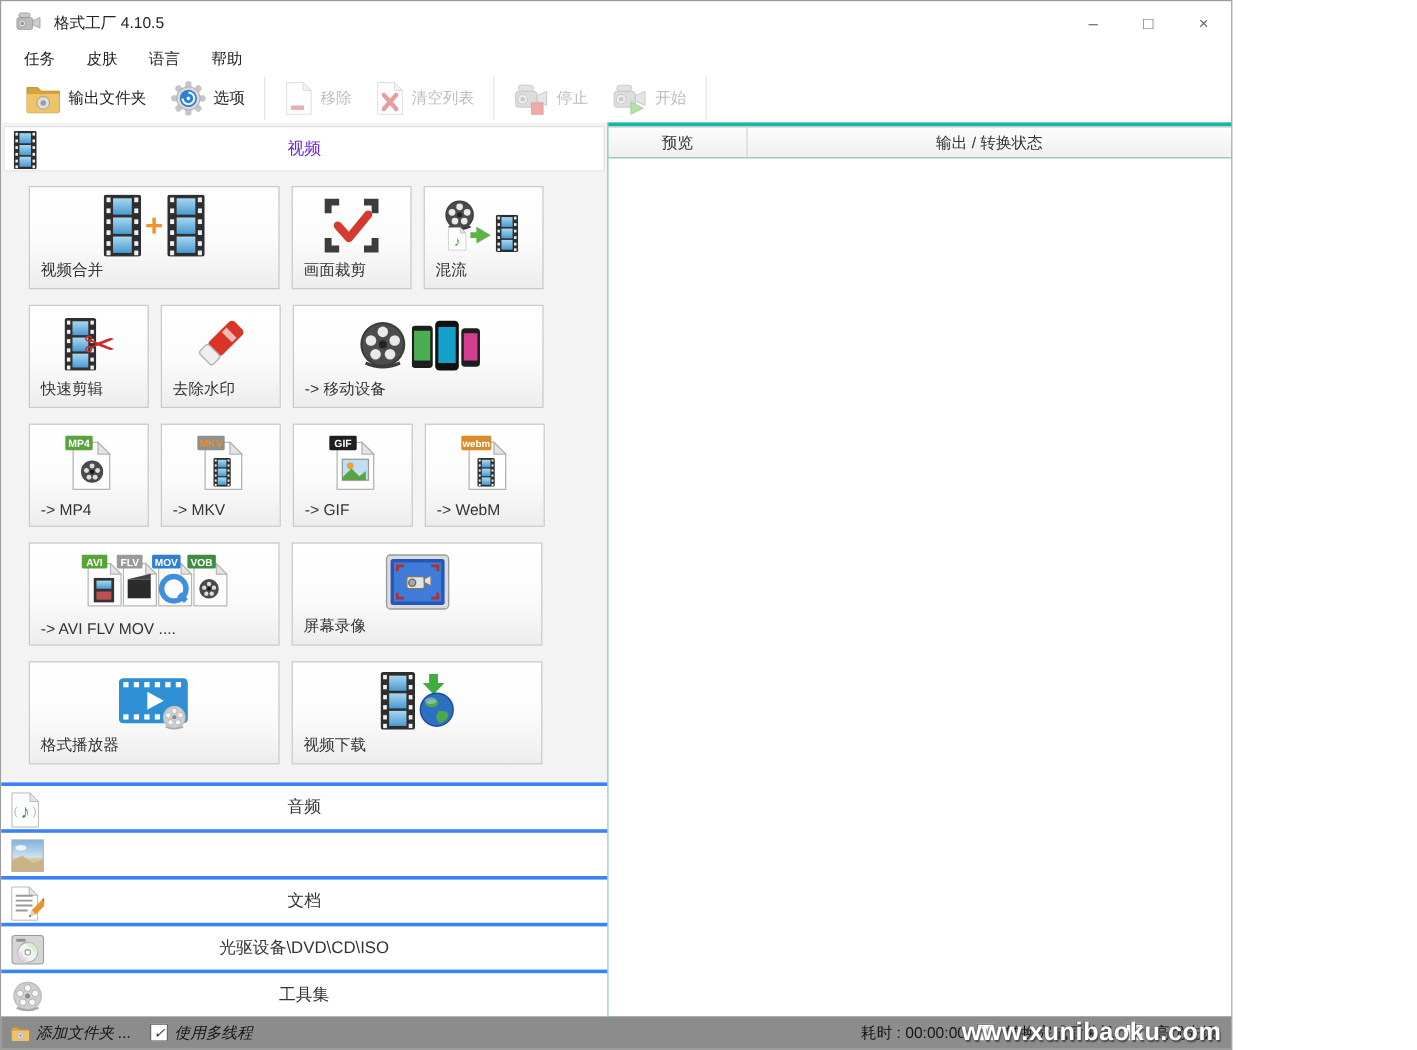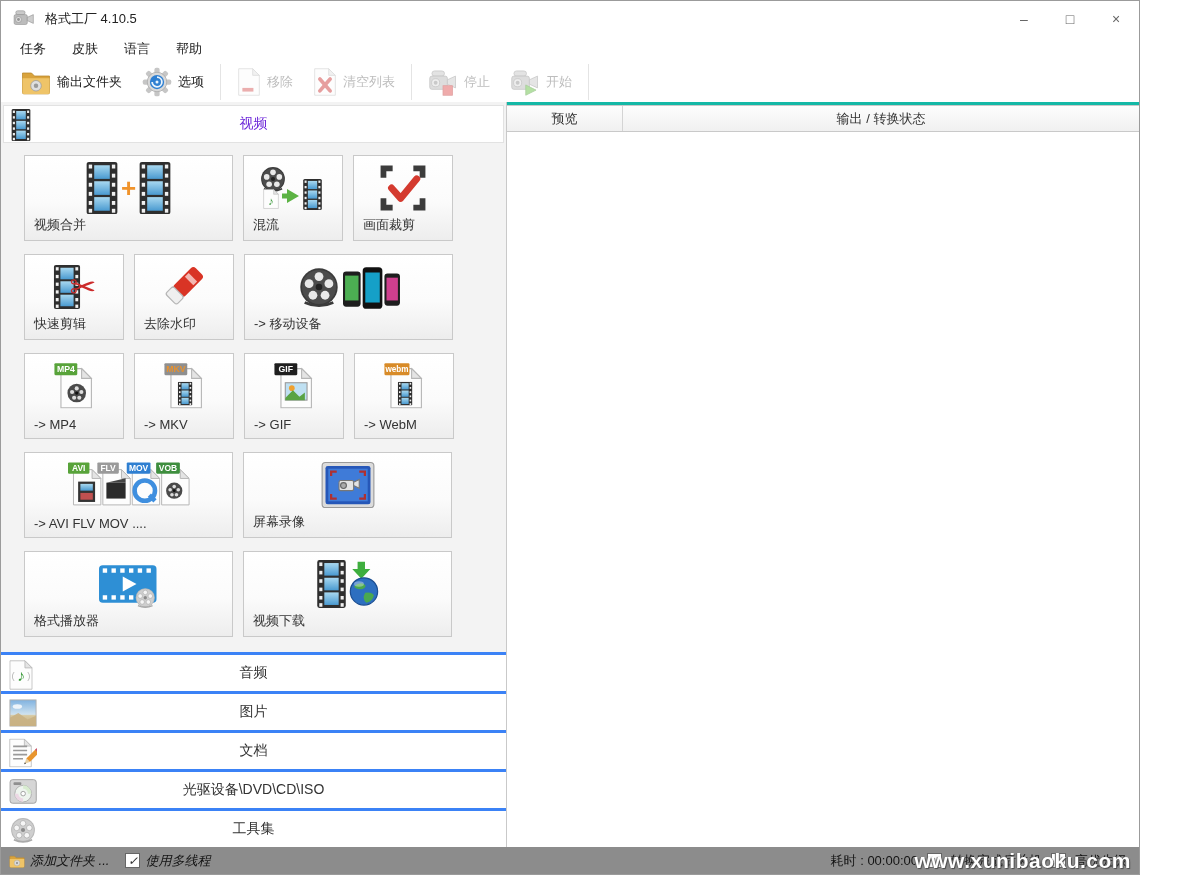--- a/index.html
+++ b/index.html
@@ -1,18 +1,18 @@
 <!DOCTYPE html>
 <html><head>
 <meta charset="utf-8">
 <style>
   * { margin:0; padding:0; box-sizing:border-box; }
   html,body { width:1181px; height:875px; overflow:hidden; background:#fff;
               font-family:"Liberation Sans", sans-serif; }
-  .window { width:1140px; height:875px; border:1px solid #9b9b9b; background:#fff;
+  .window { width:1027px; height:875px; border:1px solid #9b9b9b; background:#fff;
             display:flex; flex-direction:column; }
 
   
   .titlebar { height:35px; display:flex; align-items:center; padding-left:12px; flex:0 0 auto; }
   .title-icon { width:22px; height:20px; }
   .title-text { margin-left:10px; font-size:13px; color:#222; }
   .win-controls { margin-left:auto; display:flex; height:35px; }
   .win-btn { width:46px; height:35px; display:flex; align-items:center; justify-content:center;
              color:#666; font-size:14px; }
 
@@ -468,33 +468,33 @@
                 </svg>
               <span class="plus-glyph">+</span>
               <svg width="34" height="52" viewBox="0 0 24 40">
                   <use href="#sym-filmstrip"></use>
                 </svg>
             </div>
             <span class="card-label">视频合并</span>
           </div>
           <div class="tool-card small">
             <div class="card-icon">
+              <svg width="46" height="46" viewBox="0 0 40 40">
+                  <use href="#sym-cropcheck"></use>
+                </svg>
+            </div>
+            <span class="card-label">画面裁剪</span>
+          </div>
+          <div class="tool-card small">
+            <div class="card-icon">
               <svg width="68" height="48" viewBox="0 0 68 46">
                   <use href="#sym-muxgroup"></use>
                 </svg>
             </div>
             <span class="card-label">混流</span>
-          </div>
-          <div class="tool-card small">
-            <div class="card-icon">
-              <svg width="46" height="46" viewBox="0 0 40 40">
-                  <use href="#sym-cropcheck"></use>
-                </svg>
-            </div>
-            <span class="card-label">画面裁剪</span>
           </div>
         </div>
 
         <div class="tool-row">
           <div class="tool-card small">
             <div class="card-icon">
               <svg width="30" height="44" viewBox="0 0 24 40">
                   <use href="#sym-filmstrip"></use>
                 </svg>
               <span class="scissors-glyph">✂</span>
@@ -600,21 +600,20 @@
         <div class="category-row">
           <svg class="cat-icon" width="24" height="30" viewBox="0 0 30 38">
               <use href="#sym-audio"></use>
             </svg>
           <span class="cat-label">音频</span>
         </div>
         <div class="category-row">
           <svg class="cat-icon" width="28" height="28" viewBox="0 0 30 30">
               <use href="#sym-picture"></use>
             </svg>
-          <span class="cat-label">图片</span>
         </div>
         <div class="category-row">
           <svg class="cat-icon" width="28" height="30" viewBox="0 0 34 36">
               <use href="#sym-docpencil"></use>
             </svg>
           <span class="cat-label">文档</span>
         </div>
         <div class="category-row">
           <svg class="cat-icon" width="30" height="28" viewBox="0 0 34 32">
               <use href="#sym-disc"></use>

